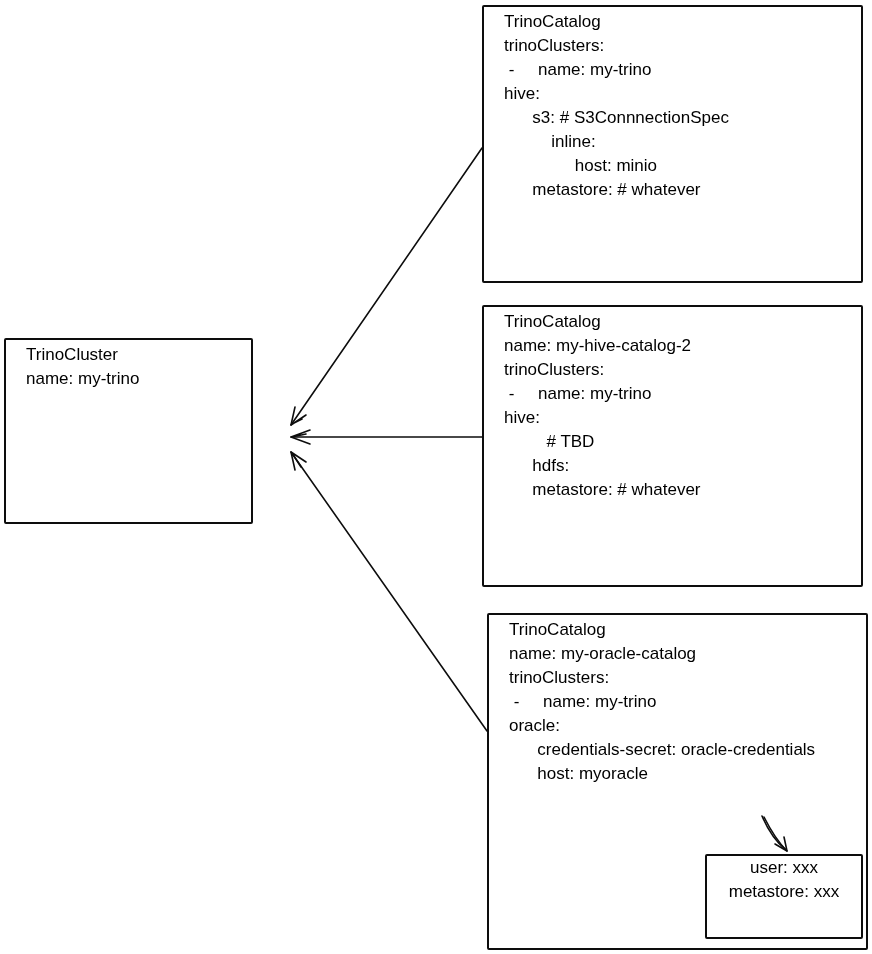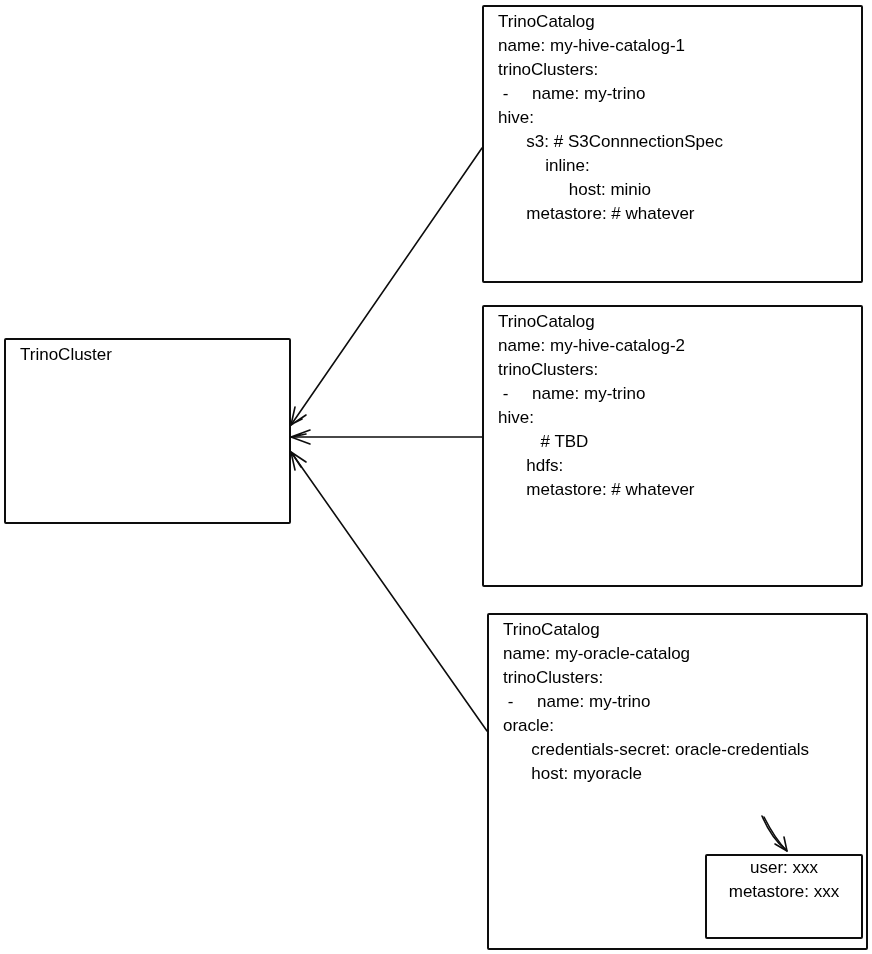--- a/index.html
+++ b/index.html
@@ -23,29 +23,29 @@
     z-index: 2;
     pointer-events: none;
   }
   .box {
     position: absolute;
     box-sizing: border-box;
     border: 2px solid #0d0d0d;
     border-radius: 2px;
     background: #ffffff;
     z-index: 1;
-    padding: 3px 14px;
+    padding: 3px 20px;
   }
   .yaml-line {
     font-size: 17px;
     line-height: 24px;
     white-space: pre;
     color: #000000;
   }
-  .box.cluster   { left: 4px;   top: 338px; width: 287px; height: 186px; }
+  .box.cluster   { left: 4px;   top: 338px; width: 249px; height: 186px; }
   .box.catalog-1 { left: 482px; top: 5px;   width: 381px; height: 278px; }
   .box.catalog-2 { left: 482px; top: 305px; width: 381px; height: 282px; }
   .box.catalog-3 { left: 487px; top: 613px; width: 381px; height: 337px; }
   .box.secret {
     left: 216px; top: 239px; width: 158px; height: 85px;
     z-index: 3;
     display: flex;
     flex-direction: column;
     align-items: center;
     justify-content: flex-start;
@@ -71,25 +71,25 @@
       <path d="M291,452 L295,470 M291,452 L306,462 M292,453 L301,467"></path>
 
       <path d="M762,816 C768,830 776,842 786,850"></path>
       <path d="M764,817 C772,833 778,842 787,851"></path>
       <path d="M787,851 L784,837 M787,851 L775,844"></path>
     </g>
   </svg>
 
   <div class="box cluster">
     <div class="yaml-line">TrinoCluster</div>
+    <div class="yaml-line">name: my-trino</div>
   </div>
 
   <div class="box catalog-1">
     <div class="yaml-line">TrinoCatalog</div>
-    <div class="yaml-line">name: my-hive-catalog-1</div>
     <div class="yaml-line">trinoClusters:</div>
     <div class="yaml-line"> -     name: my-trino</div>
     <div class="yaml-line">hive:</div>
     <div class="yaml-line">      s3: # S3ConnnectionSpec</div>
     <div class="yaml-line">          inline:</div>
     <div class="yaml-line">               host: minio</div>
     <div class="yaml-line">      metastore: # whatever</div>
   </div>
 
   <div class="box catalog-2">

